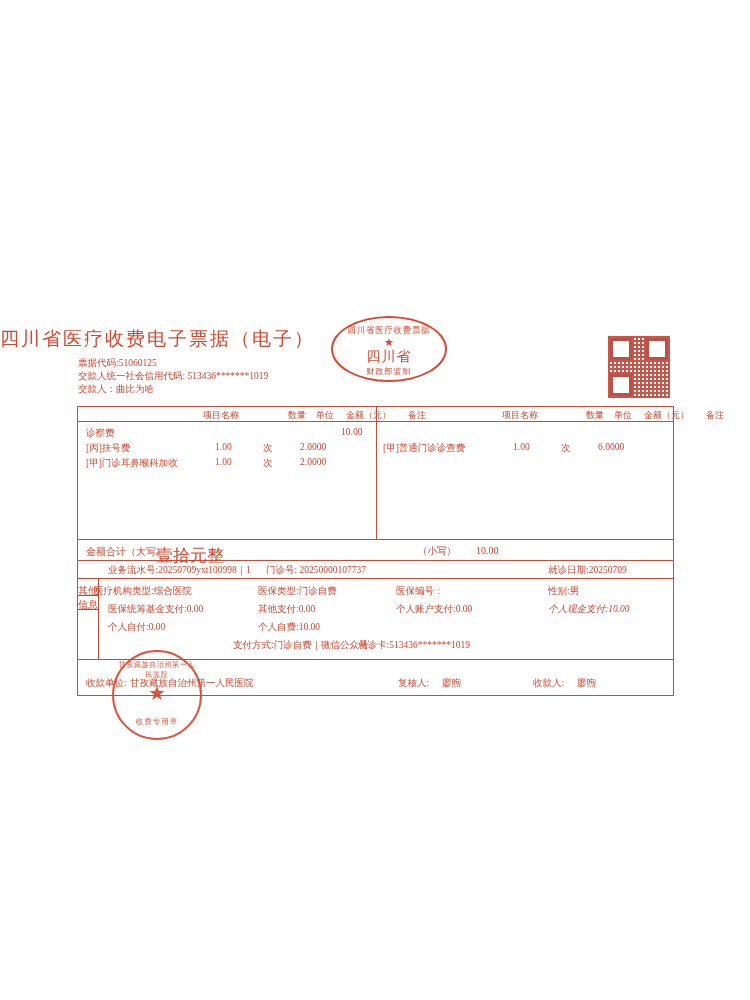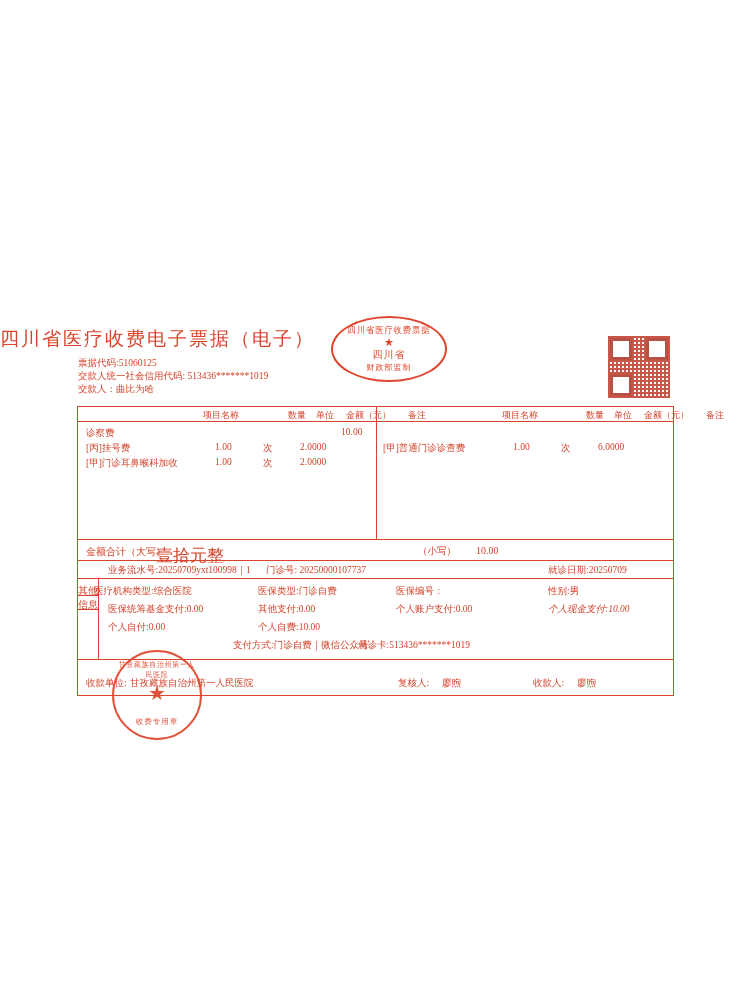--- a/index.html
+++ b/index.html
@@ -57,21 +57,21 @@
     font-size: 9px;
     margin-top: 6px;
     letter-spacing: 1px;
     transform: scaleX(0.92);
   }
   .seal-oval .s-star {
     font-size: 11px;
     line-height: 11px;
   }
   .seal-oval .s-line2 {
-    font-size: 10px;
+    font-size: 14px;
     letter-spacing: 1px;
   }
   .seal-oval .s-line3 {
     font-size: 8px;
     letter-spacing: 1px;
   }
 
   
   .qr-box {
     position: absolute;

